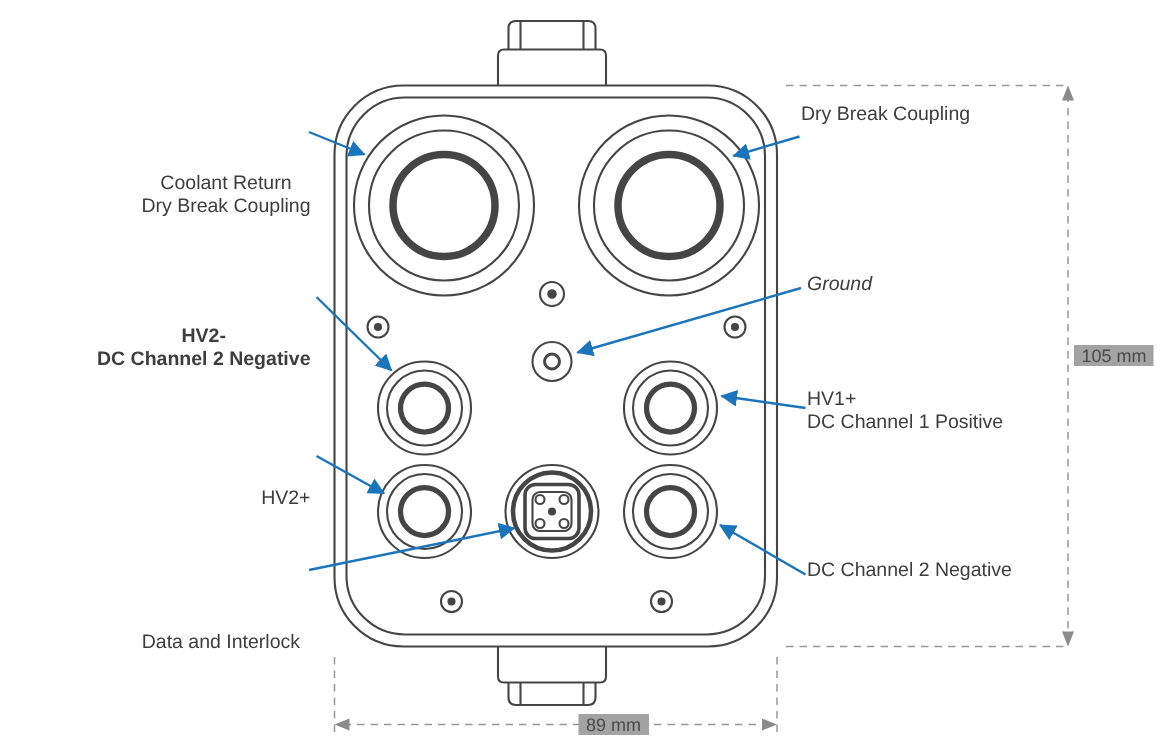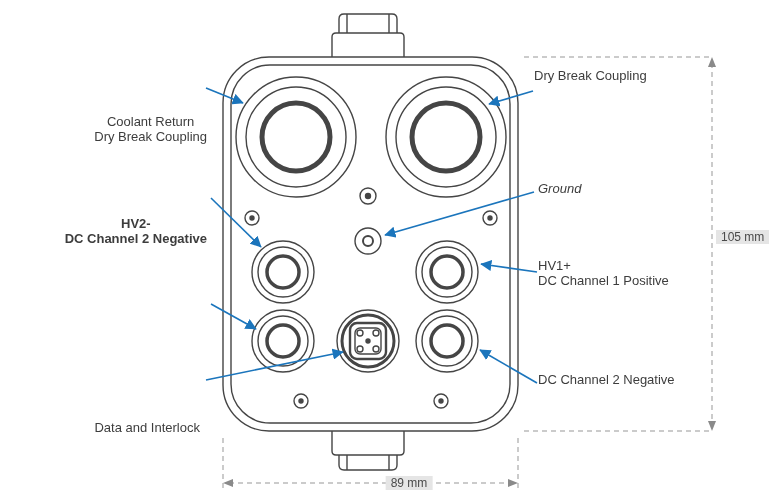--- a/index.html
+++ b/index.html
@@ -17,21 +17,21 @@
     font-size: 13px;
     line-height: 15px;
     color: #3d3d3d;
     white-space: nowrap;
   }
   .label.align-right { text-align: center; margin-top: 48px; }
   .dim-label {
     position: absolute;
     font-size: 12px;
     color: #4a4a4a;
-    background: #e5e5e5;
+    background: #a3a3a3;
     padding: 0 5px;
     white-space: nowrap;
   }
   .dim-label.centered { transform: translateX(-50%); }
 </style>
 </head>
 <body>
 
 <div class="canvas">
 
@@ -166,20 +166,21 @@
   <div class="label align-right" style="right:572px; top:168px;font-weight:bold;">
     <div>HV2-</div>
     <div>DC Channel 2 Negative</div>
   </div>
 
   <div class="label" style="left:538px; top:181px;font-style:italic;">
     <div>Ground</div>
   </div>
 
   <div class="label align-right" style="right:572px; top:276px;">
+    <div>HV2+</div>
   </div>
 
   <div class="label" style="left:538px; top:258px;">
     <div>HV1+</div>
     <div>DC Channel 1 Positive</div>
   </div>
 
   <div class="label align-right" style="right:579px; top:372px;">
     <div>Data and Interlock</div>
   </div>

